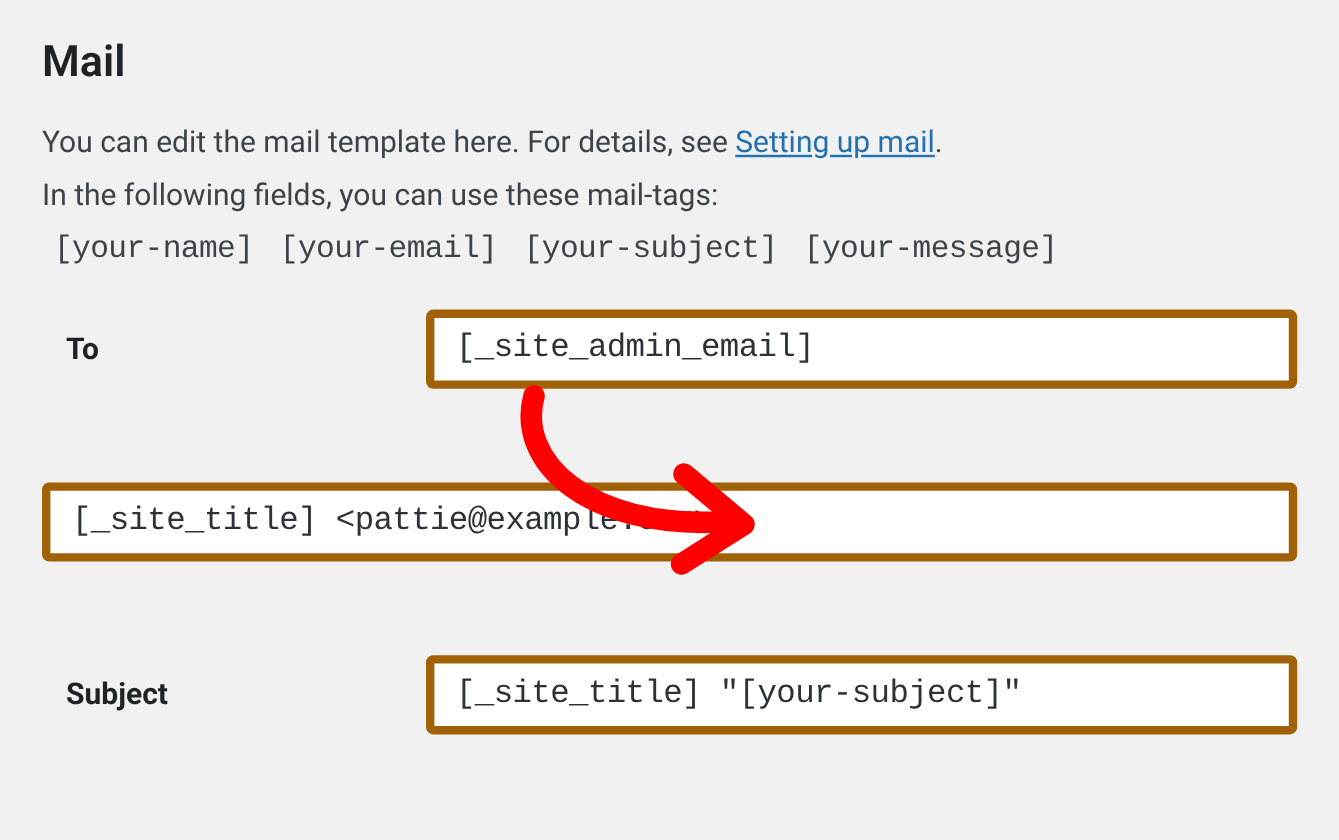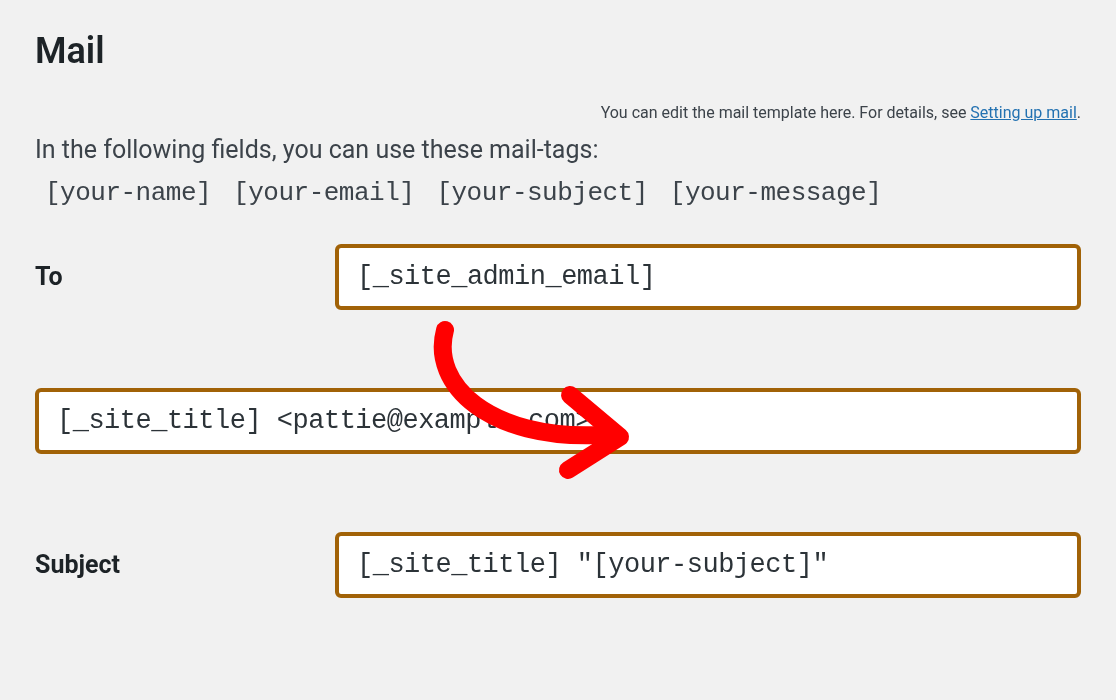--- a/index.html
+++ b/index.html
@@ -15,25 +15,24 @@
       height: 700px;
       color: #1d2327;
     }
     .heading {
       font-size: 36px;
       font-weight: 600;
       margin-bottom: 28px;
       color: #1d2327;
     }
     .description {
-      font-size: 16px;
+      font-size: 25px;
       line-height: 1.6;
       color: #3c434a;
       margin-bottom: 4px;
-      text-align: right;
     }
     .link {
       color: #2271b1;
       text-decoration: underline;
     }
     .subdescription {
       font-size: 25px;
       line-height: 1.6;
       color: #3c434a;
       margin-bottom: 8px;
@@ -53,28 +52,29 @@
       display: flex;
       align-items: center;
       margin-bottom: 78px;
       position: relative;
     }
     .form-label {
       width: 300px;
       font-size: 25px;
       font-weight: 700;
       color: #1d2327;
+      margin-left: 20px;
     }
     .form-input {
       flex: 1;
       height: 66px;
       font-family: "SFMono-Regular", Consolas, "Liberation Mono", Menlo, monospace;
       font-size: 27px;
       padding: 10px 18px;
-      border: 4px solid #a16207;
+      border: 7px solid #a16207;
       border-radius: 6px;
       background: #ffffff;
       color: #2c3338;
       letter-spacing: -0.5px;
     }
     .arrow-container {
       position: absolute;
       top: 285px;
       left: 400px;
       pointer-events: none;

